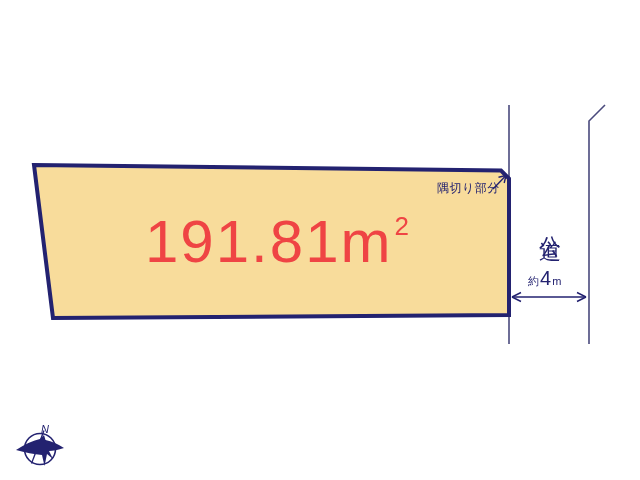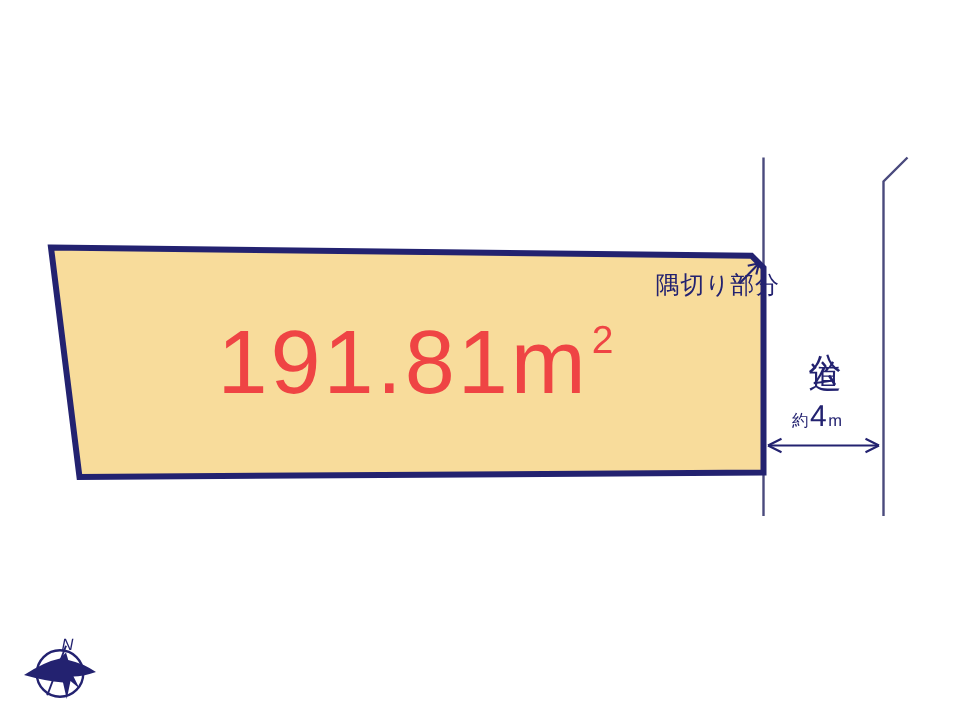--- a/index.html
+++ b/index.html
@@ -47,21 +47,21 @@
     line-height: 1.2;
     letter-spacing: 1px;
     color: rgba(255,255,255,0.92);
     white-space: nowrap;
     z-index: 2;
   }
   .corner-label {
     position: absolute;
     left: 437px;
     top: 180px;
-    font-size: 16px;
+    font-size: 12px;
     letter-spacing: 0.5px;
     color: #232270;
     white-space: nowrap;
     z-index: 1;
   }
   .road-name {
     position: absolute;
     left: 535px;
     top: 218px;
     writing-mode: vertical-rl;

